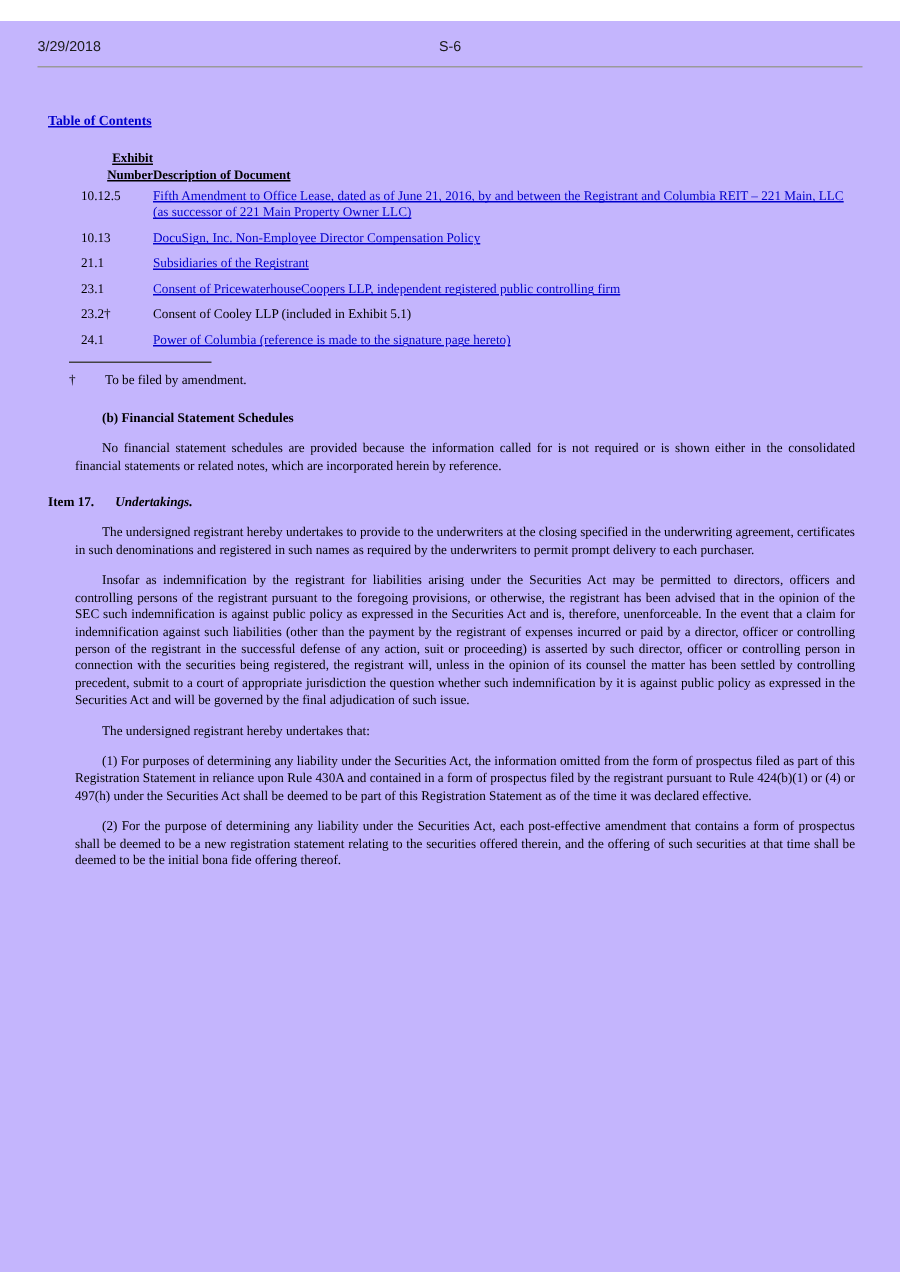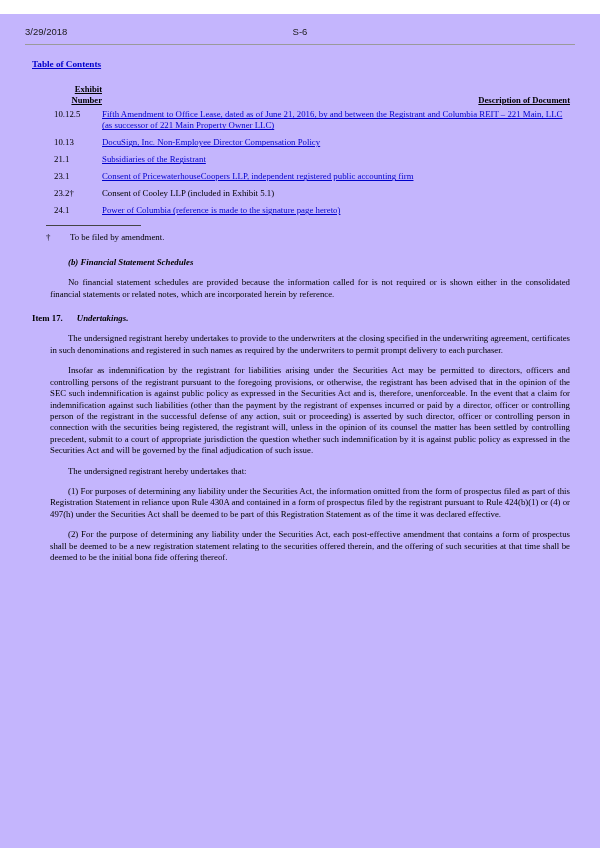--- a/index.html
+++ b/index.html
@@ -41,21 +41,21 @@
     display: flex;
     justify-content: space-between;
     font-family: "Liberation Sans", sans-serif;
     font-size: 8.8px;
     color: #1a1a1a;
   }
 
   
   .doc {
     position: absolute;
-    top: 40px; left: 32px; right: 30px;
+    top: 56px; left: 32px; right: 30px;
     font-size: 8.8px;
     line-height: 1.3;
   }
 
   a.link, a.toc-link { color: #0000cc; text-decoration: underline; cursor: pointer; }
 
   .toc-link {
     display: inline-block;
     font-weight: bold;
     font-size: 9.2px;
@@ -71,41 +71,40 @@
     line-height: 1.25;
   }
   table.exhibits th {
     font-weight: bold;
     text-decoration: underline;
     vertical-align: bottom;
     padding-bottom: 4px;
     font-size: 8.6px;
   }
   th.num-h  { text-align: right; width: 48px; }
-  th.desc-h { text-align: right; }
+  th.desc-h { text-align: left; }
   table.exhibits td { vertical-align: top; padding-bottom: 6px; }
   td.num { padding-right: 18px; white-space: nowrap; }
 
   .footnote-rule {
     width: 95px;
     border: none;
     border-top: 1px solid #444;
     margin-top: 3px;
     margin-left: 14px;
   }
   .footnote {
     display: flex;
     margin-top: 6px;
     margin-left: 14px;
   }
   .footnote .sym { width: 24px; }
 
   .subheading {
     font-weight: bold;
-    font-style: italic;
     margin-top: 13px;
     margin-left: 36px;
   }
 
   .item-heading { font-weight: bold; margin-top: 13px; }
   .item-heading .item-title { font-style: italic; margin-left: 14px; }
 
   .para {
     margin-top: 9px;
     margin-left: 18px;
@@ -157,21 +156,21 @@
         </tr>
         <tr>
           <td class="num">21.1</td>
           <td class="desc">
             <a href="#" class="link">Subsidiaries of the Registrant</a>
           </td>
         </tr>
         <tr>
           <td class="num">23.1</td>
           <td class="desc">
-            <a href="#" class="link">Consent of PricewaterhouseCoopers LLP, independent registered public accounting firm</a>
+            <a href="#" class="link">Consent of PricewaterhouseCoopers LLP, independent registered public controlling firm</a>
           </td>
         </tr>
         <tr>
           <td class="num">23.2†</td>
           <td class="desc">
             <span>Consent of Cooley LLP (included in Exhibit 5.1)</span>
           </td>
         </tr>
         <tr>
           <td class="num">24.1</td>

